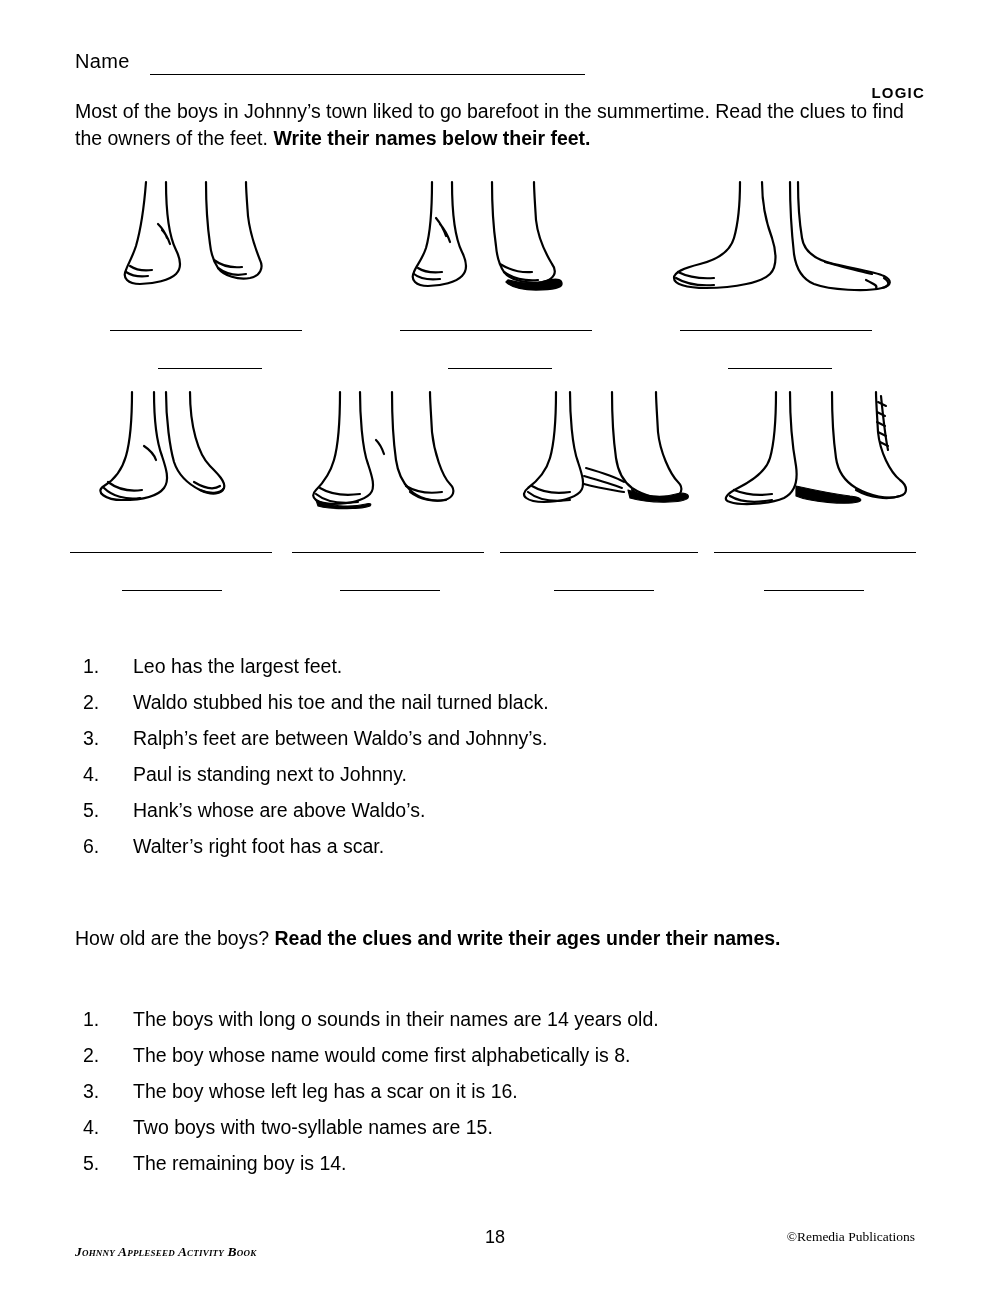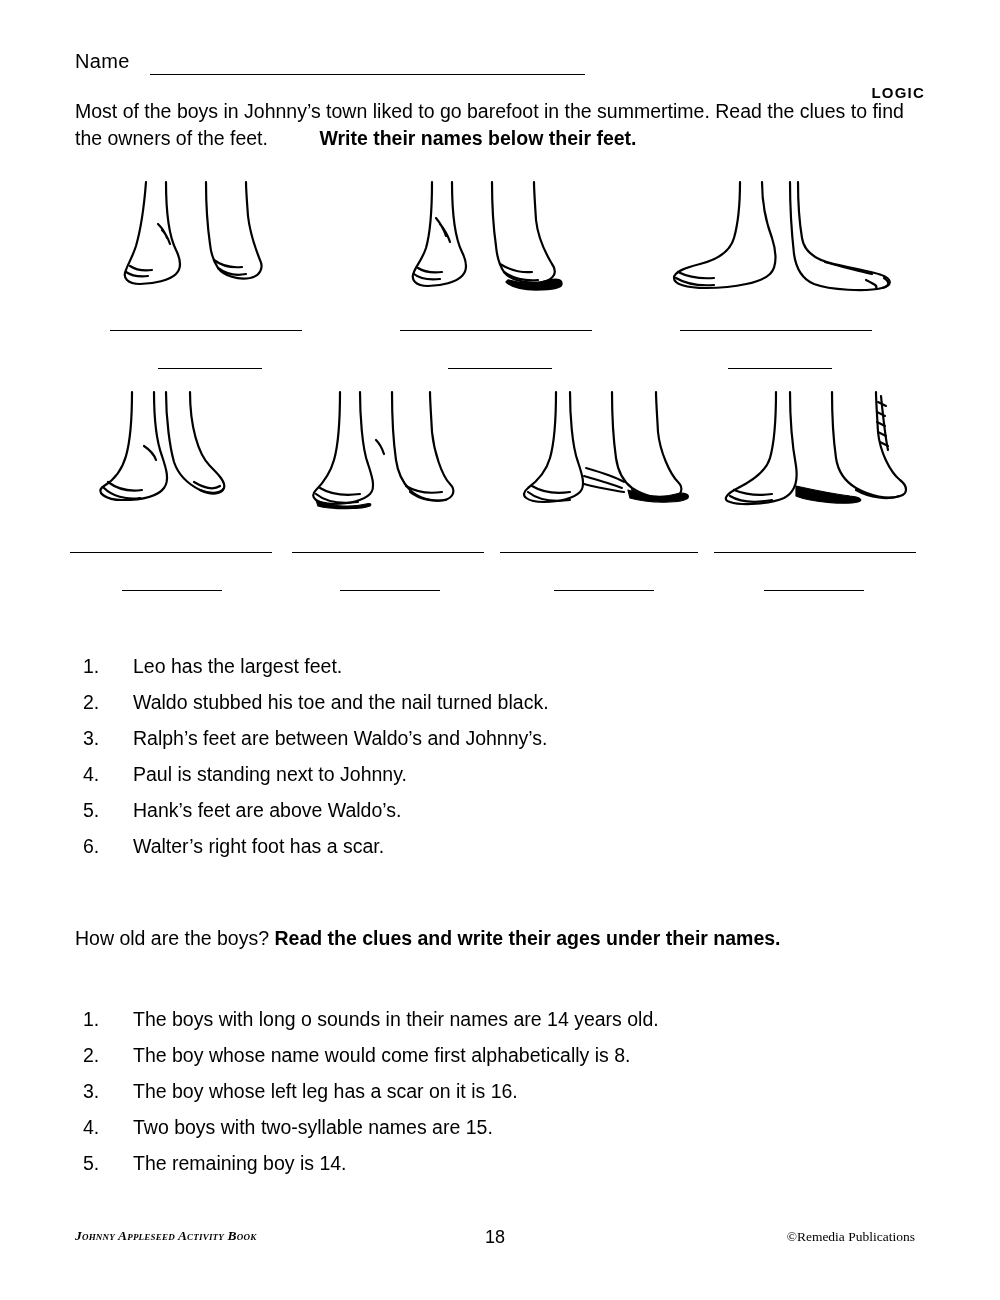--- a/index.html
+++ b/index.html
@@ -57,21 +57,21 @@
 
   
   .intro {
     position: absolute;
     left: 75px;
     top: 98px;
     width: 840px;
     font-size: 19.5px;
     line-height: 27px;
   }
-  .intro .bold { font-weight: bold; margin-left: 46px; }
+  .intro .bold { font-weight: bold; }
 
   
   .feet-area {
     position: absolute;
     left: 0;
     top: 170px;
     width: 1000px;
     height: 450px;
   }
   .foot-cell {
@@ -128,21 +128,21 @@
     position: absolute;
     left: 75px;
     top: 1228px;
     width: 840px;
     height: 24px;
     font-size: 13px;
   }
   .footer-left {
     position: absolute;
     left: 0;
-    top: 0;
+    top: 16px;
     font-style: italic;
     font-weight: bold;
     font-family: "Liberation Serif", serif;
     font-size: 13.5px;
     font-variant: small-caps;
     letter-spacing: 0.2px;
   }
   .footer-page {
     position: absolute;
     left: 50%;
@@ -308,21 +308,21 @@
     <div class="clue-row">
       <span class="clue-num">3.</span>
       <span class="clue-text">Ralph’s feet are between Waldo’s and Johnny’s.</span>
     </div>
     <div class="clue-row">
       <span class="clue-num">4.</span>
       <span class="clue-text">Paul is standing next to Johnny.</span>
     </div>
     <div class="clue-row">
       <span class="clue-num">5.</span>
-      <span class="clue-text">Hank’s feet are above Waldo’s.</span>
+      <span class="clue-text">Hank’s whose are above Waldo’s.</span>
     </div>
     <div class="clue-row">
       <span class="clue-num">6.</span>
       <span class="clue-text">Walter’s right foot has a scar.</span>
     </div>
   </div>
 
   <div class="question" style="top:927px;">
     <span>How old are the boys?  </span><span class="bold">Read the clues and write their ages under their names.</span>
   </div>

